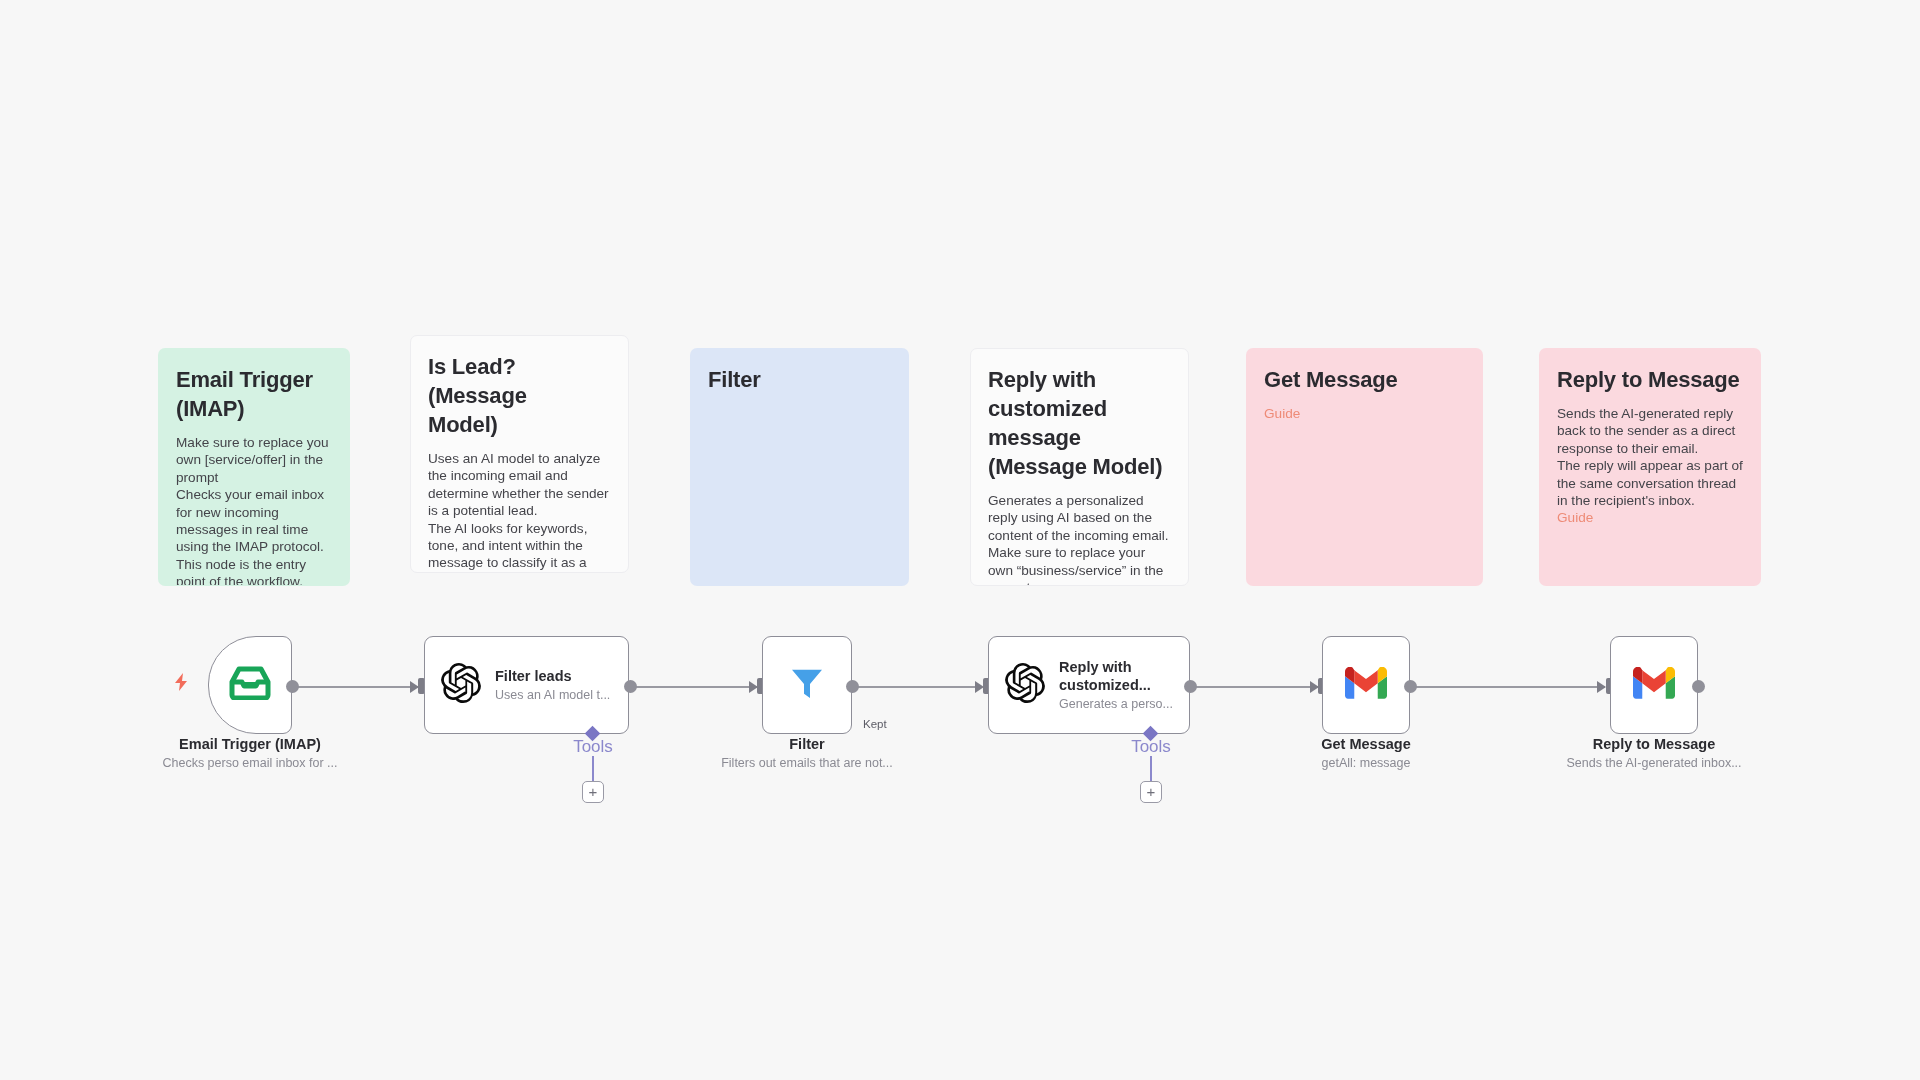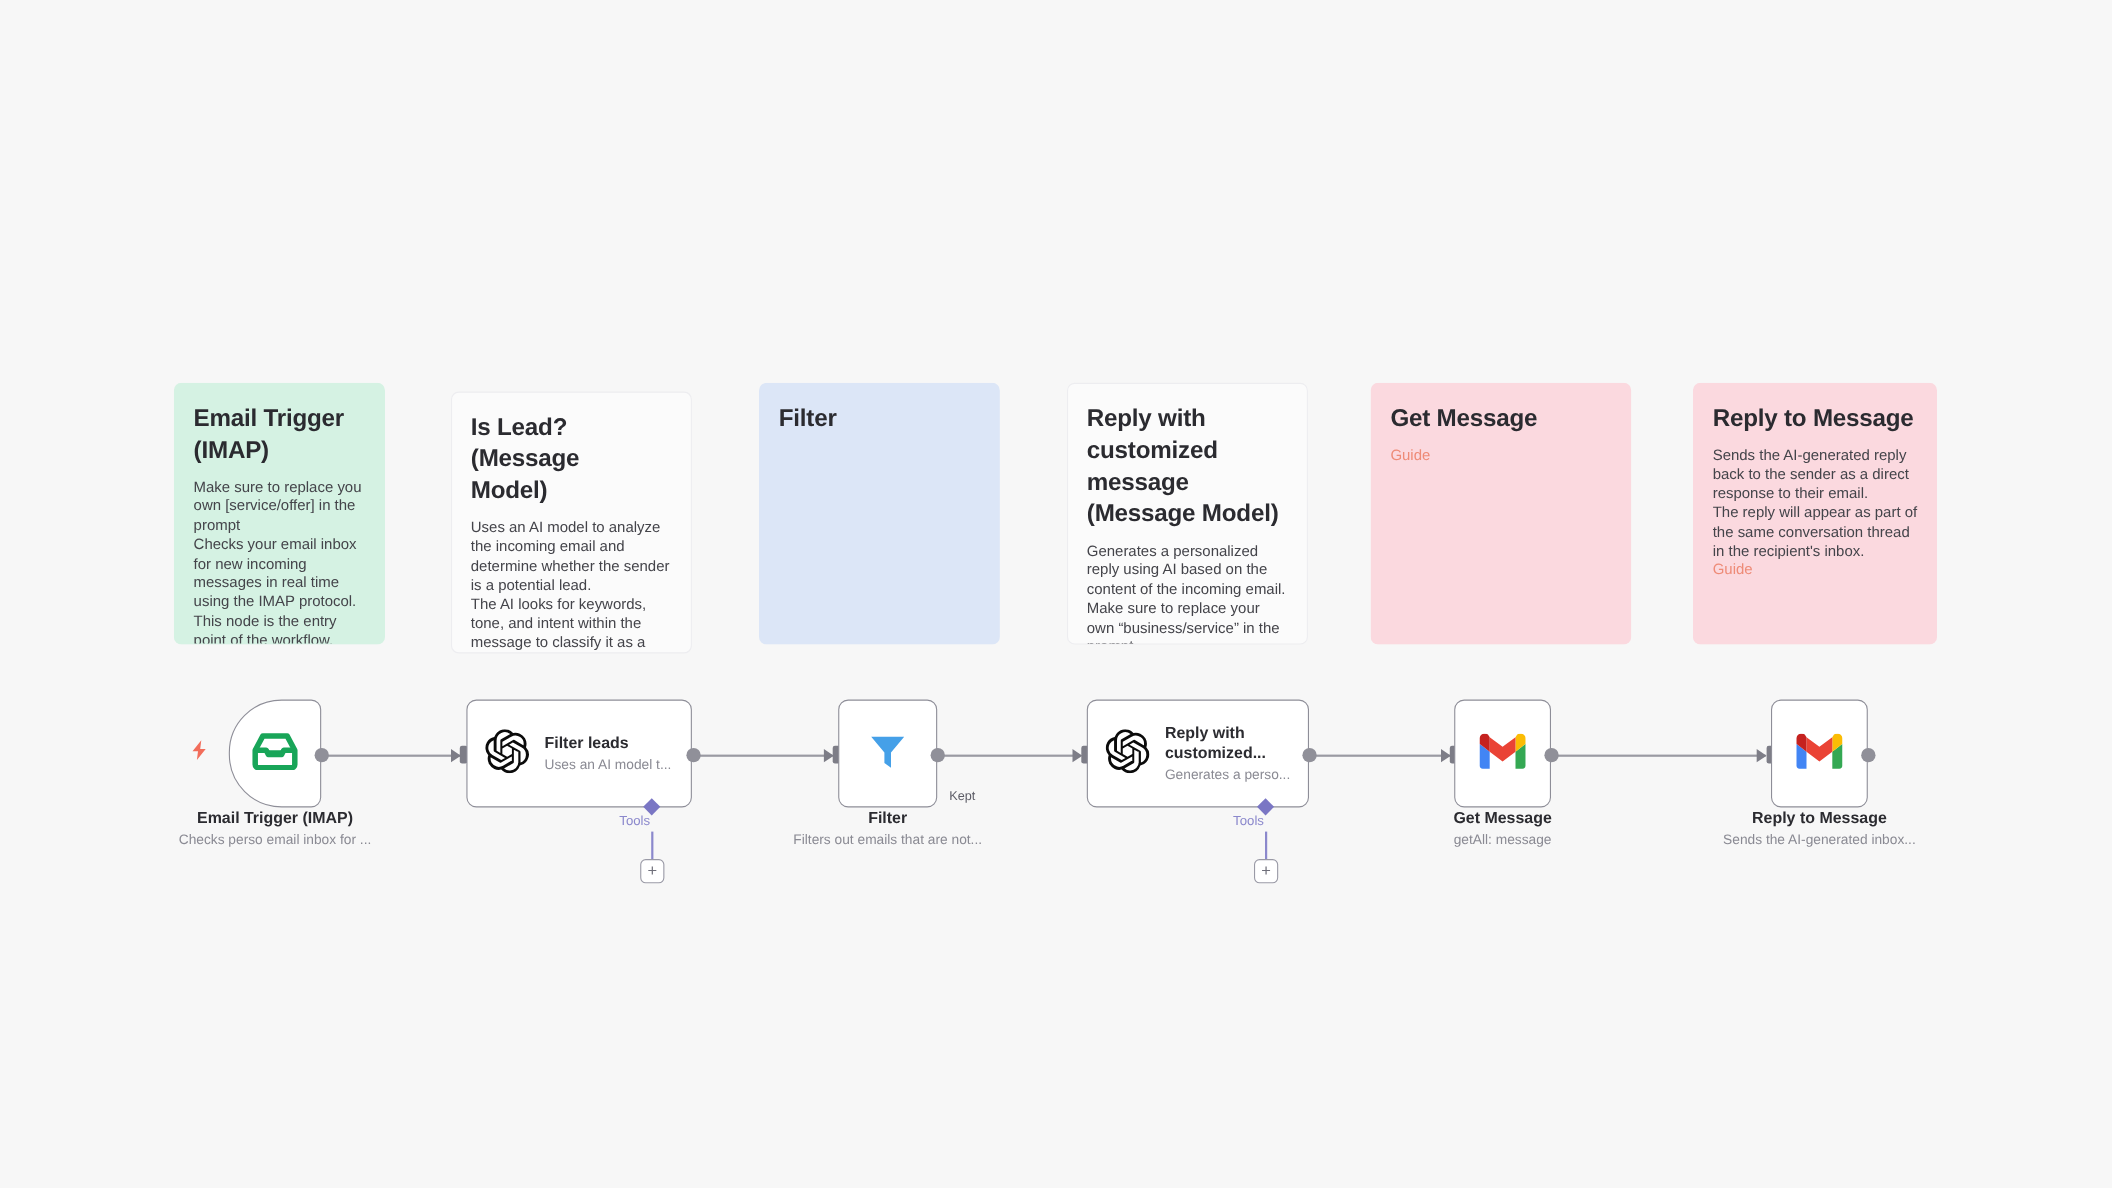--- a/index.html
+++ b/index.html
@@ -142,22 +142,23 @@
     background: #7A76C4;
     transform: rotate(45deg);
   }
   .tool-line {
     position: absolute;
     width: 1.6px;
     background: #8B88CC;
   }
   .tool-label {
     position: absolute;
-    font-size: 12px;
+    font-size: 17px;
     color: #8B88CC;
+    text-align: center;
     width: 60px;
     line-height: 13px;
   }
   .tool-plus {
     position: absolute;
     width: 22px; height: 22px;
     border: 1.4px solid #9A9AA6;
     border-radius: 5px;
     background: #FFFFFF;
     color: #6F6F7A;
@@ -172,21 +173,21 @@
 <div id="canvas">
 
   <div class="sticky st-green" style="left:158px; top:348px; width:192px; height:238px;">
     <div class="st-title">Email Trigger
 (IMAP)</div>
     <div class="st-body">Make sure to replace you own [service/offer] in the prompt
 Checks your email inbox for new incoming messages in real time using the IMAP protocol.
 This node is the entry point of the workflow, capturing</div>
   </div>
 
-  <div class="sticky st-grey" style="left:410px; top:356px; width:219px; height:238px;">
+  <div class="sticky st-grey" style="left:410px; top:335px; width:219px; height:238px;">
     <div class="st-title">Is Lead? (Message
 Model)</div>
     <div class="st-body">Uses an AI model to analyze the incoming email and determine whether the sender is a potential lead.
 The AI looks for keywords, tone, and intent within the message to classify it as a lead or not.</div>
   </div>
 
   <div class="sticky st-blue" style="left:690px; top:348px; width:219px; height:238px;">
     <div class="st-title">Filter</div>
   </div>
 

